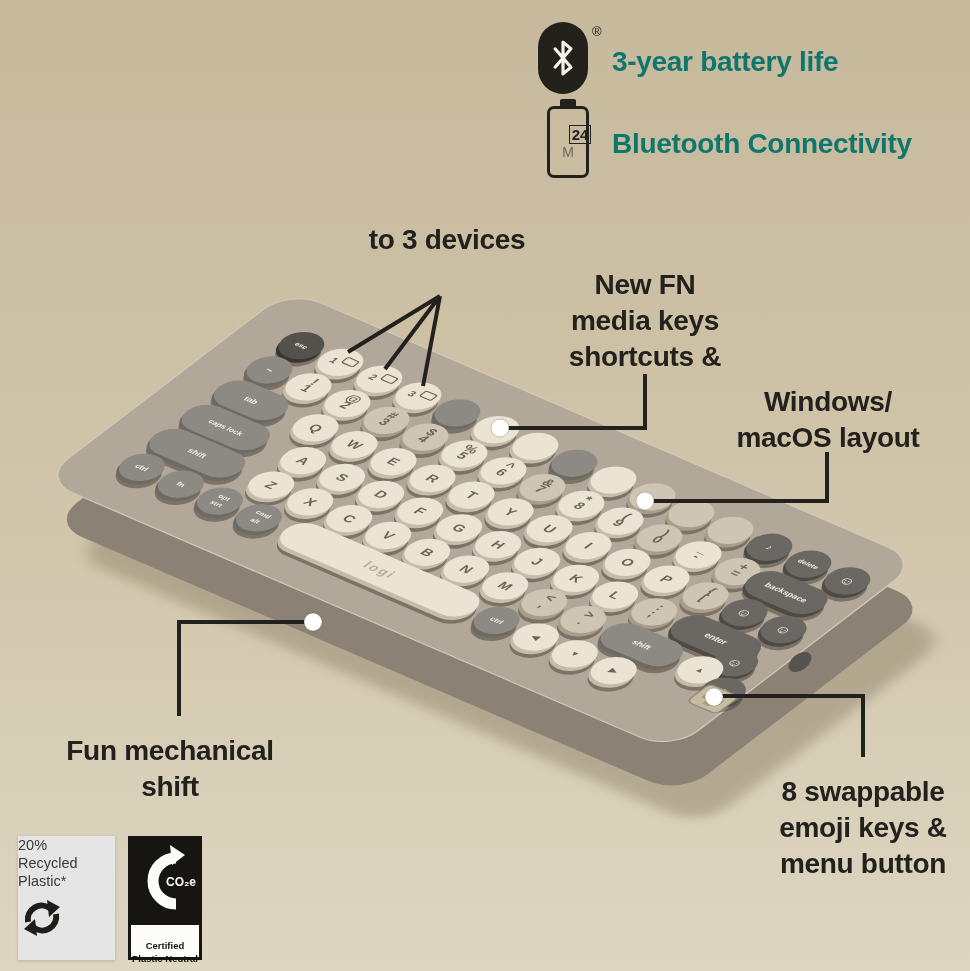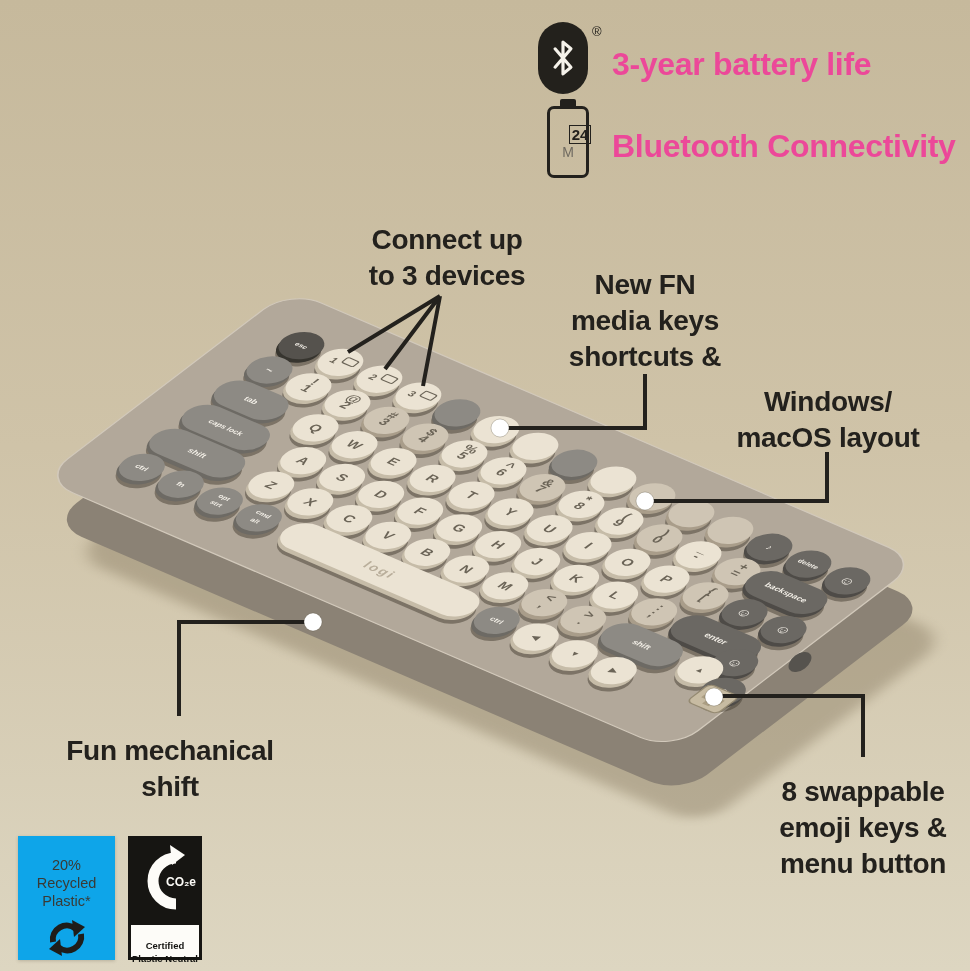--- a/index.html
+++ b/index.html
@@ -11,43 +11,43 @@
   .abs{position:absolute;}
   svg{display:block;}
   
   .headline{
     position:absolute;text-align:center;color:#23211d;
     font-size:28px;font-weight:700;line-height:36px;letter-spacing:-0.3px;
   }
   .headline div{white-space:nowrap;}
   
   .feature-label{
-    position:absolute;color:#ec4899;font-size:32px;font-weight:700;letter-spacing:-0.3px;white-space:nowrap;
+    position:absolute;color:#0f766e;font-size:28px;font-weight:700;letter-spacing:-0.3px;white-space:nowrap;
   }
   .bt-oval{
     position:absolute;left:538px;top:22px;width:50px;height:72px;
     background:#23211c;border-radius:26px;display:flex;align-items:center;justify-content:center;
   }
   .reg-mark{position:absolute;left:592px;top:24px;font-size:13px;color:#23211d;font-weight:400;}
   .battery-ico{
     position:absolute;left:547px;top:106px;width:36px;height:66px;
     border:3.5px solid #23211d;border-radius:7px;background:transparent;
     display:flex;flex-direction:column;align-items:center;justify-content:center;
   }
   .battery-ico::before{
     content:"";position:absolute;top:-10px;left:50%;transform:translateX(-50%);
     width:16px;height:7px;background:#23211d;border-radius:2px 2px 0 0;
   }
   .battery-top{font-size:15px;font-weight:800;color:#23211d;border:1.5px solid #23211d;padding:0 2px;line-height:17px;margin-left:24px;}
   .battery-bottom{font-size:14px;font-weight:500;color:#6f6a60;line-height:16px;}
   
   .recycled-card{
-    position:absolute;left:18px;top:836px;width:97px;height:124px;background:#0ea5e9;
+    position:absolute;left:18px;top:836px;width:97px;height:124px;background:#e5e5e5;
     box-shadow:0 1px 3px rgba(80,70,50,0.25);
-    display:flex;flex-direction:column;align-items:center;padding-top:20px;box-sizing:border-box;
+    display:flex;flex-direction:column;padding-top:0;box-sizing:border-box;
   }
   .recycled-card .ln{font-size:14.5px;font-weight:500;color:#3a3a35;line-height:18px;}
   .carbon-badge{
     position:absolute;left:128px;top:836px;width:74px;height:124px;background:#161512;
     display:flex;flex-direction:column;box-sizing:border-box;align-items:center;
   }
   .carbon-strip{
     position:absolute;left:3px;right:3px;bottom:3px;height:32px;background:#fdfcf8;
     text-align:center;padding-top:14px;box-sizing:border-box;
   }
@@ -563,21 +563,20 @@
 <div class="reg-mark">®</div>
 <div class="feature-label" style="left:612px;top:46px">3-year battery life</div>
 
 <div class="battery-ico">
   <span class="battery-top">24</span>
   <span class="battery-bottom">M</span>
 </div>
 <div class="feature-label" style="left:612px;top:128px">Bluetooth Connectivity</div>
 
 <div class="headline" style="left:307px;top:222px;width:280px">
-  <div>Connect up</div>
   <div>to 3 devices</div>
 </div>
 
 <div class="headline" style="left:525px;top:267px;width:240px">
   <div>New FN</div>
   <div>media keys</div>
   <div>shortcuts &amp;</div>
 </div>
 
 <div class="headline" style="left:697px;top:384px;width:262px">

